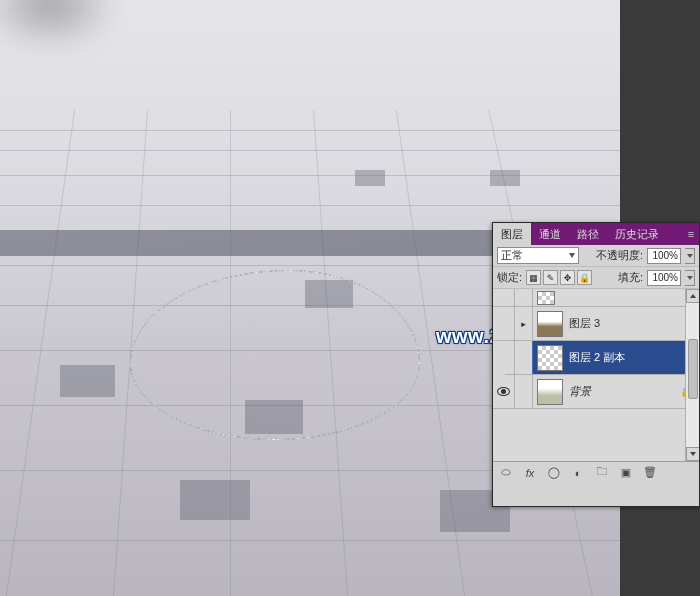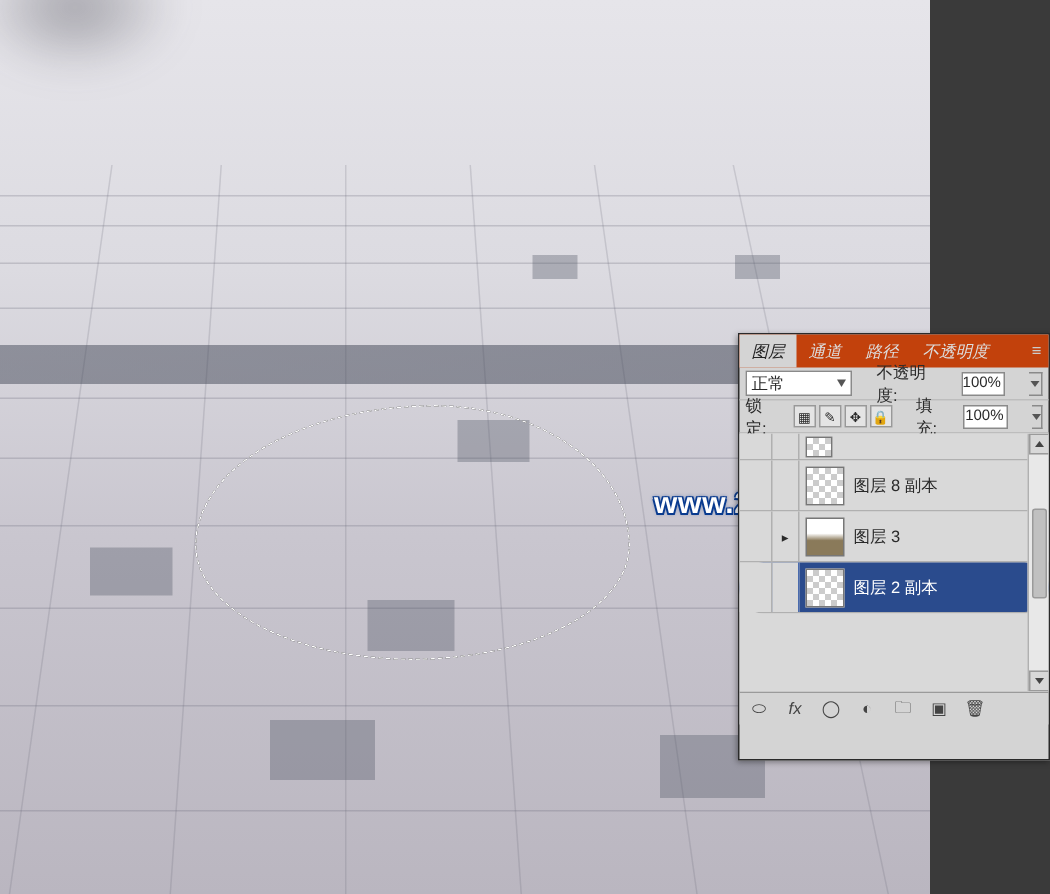--- a/index.html
+++ b/index.html
@@ -13,26 +13,26 @@
 .tile-lines .hline { position: absolute; left: 0; width: 100%; height: 1px; background: rgba(100,100,115,0.25); }
 .tile-lines .vline { position: absolute; top: 0; height: 100%; width: 1px; background: rgba(100,100,115,0.2); }
 .dark-tile { position: absolute; background: rgba(80,85,100,0.35); }
 .selection { position: absolute; top: 270px; left: 130px; width: 290px; height: 170px; border: 1.5px dashed #000; border-radius: 55% 45% 50% 50% / 55% 55% 45% 45%; }
 .selection::before { content: ""; position: absolute; inset: -1px; border: 1.5px dashed #fff; border-radius: inherit; }
 .watermark { position: absolute; top: 325px; left: 436px; font-size: 20px; font-weight: bold; color: #fff; text-shadow: -1px -1px 0 #0a3b8f, 1px -1px 0 #0a3b8f, -1px 1px 0 #0a3b8f, 1px 1px 0 #0a3b8f, 0 0 3px #0a3b8f; letter-spacing: 0.5px; }
 .right-gutter { position: absolute; top: 0; left: 620px; width: 80px; height: 596px; background: #3a3a3a; }
 
 
 .layers-panel { position: absolute; top: 222px; left: 492px; width: 208px; height: 285px; background: #d4d4d4; border: 1px solid #2a2a2a; box-shadow: -1px 1px 4px rgba(0,0,0,0.4); font-size: 11px; color: #2a2a2a; }
-.panel-tabs { display: flex; background: #c2410c; height: 22px; font-style: italic; }
+.panel-tabs { display: flex; background: #701a75; height: 22px; }
 .panel-tab { padding: 4px 8px; color: #ddd; cursor: default; font-size: 11px; }
 .panel-tab.active { background: #d4d4d4; color: #222; }
 .panel-menu { margin-left: auto; width: 16px; display: flex; align-items: center; justify-content: center; color: #ccc; }
 
-.panel-row { display: flex; align-items: center; height: 22px; padding: 0 4px; gap: 16px; border-bottom: 1px solid #bdbdbd; }
+.panel-row { display: flex; align-items: center; height: 22px; padding: 0 4px; gap: 4px; border-bottom: 1px solid #bdbdbd; }
 .panel-row .label { font-size: 11px; }
 .blend-select { width: 82px; height: 17px; background: #fff; border: 1px solid #8a8a8a; display: flex; align-items: center; padding: 0 3px; font-size: 11px; position: relative; }
 .blend-select::after { content: ""; position: absolute; right: 3px; top: 5px; border-left: 3px solid transparent; border-right: 3px solid transparent; border-top: 5px solid #555; }
 .opacity-field, .fill-field { width: 34px; height: 16px; background: #fff; border: 1px solid #8a8a8a; font-size: 10px; display: flex; align-items: center; justify-content: flex-end; padding-right: 2px; }
 .small-arrow { width: 10px; height: 16px; border: 1px solid #8a8a8a; border-left: none; display: flex; align-items: center; justify-content: center; }
 .small-arrow::before { content: ""; border-left: 3px solid transparent; border-right: 3px solid transparent; border-top: 4px solid #555; }
 .lock-icons { display: flex; gap: 2px; align-items: center; }
 .lock-icon { width: 15px; height: 15px; background: #e4e4e4; border: 1px solid #999; display: flex; align-items: center; justify-content: center; font-size: 9px; }
 
 .layer-list { height: 172px; overflow: hidden; background: #d9d9d9; position: relative; }
@@ -97,21 +97,21 @@
   <div class="selection"></div>
   <div class="watermark">www.240ps.com</div>
 </div>
 <div class="right-gutter"></div>
 
 <div class="layers-panel">
   <div class="panel-tabs">
     <div class="panel-tab active">图层</div>
     <div class="panel-tab">通道</div>
     <div class="panel-tab">路径</div>
-    <div class="panel-tab">不透明度</div>
+    <div class="panel-tab">历史记录</div>
     <div class="panel-menu">≡</div>
   </div>
 
   <div class="panel-row">
     <div class="blend-select">
         <span>正常</span>
       </div>
     <span class="label" style="margin-left:auto">不透明度:</span>
     <div class="opacity-field">100%</div>
     <div class="small-arrow"></div>
@@ -131,35 +131,38 @@
   </div>
 
   <div class="layer-list">
     <div class="layer-row short">
       <div class="vis-col"></div>
       <div class="link-col"></div>
       <div class="thumb small checker"></div>
     </div>
     <div class="layer-row">
       <div class="vis-col"></div>
-      <div class="link-col"></div>
-      <div class="thumb checker"></div>
-      <span class="layer-name">图层 8 副本</span>
-    </div>
-    <div class="layer-row">
-      <div class="vis-col"></div>
       <div class="link-col">▸</div>
       <div class="thumb" style="background:linear-gradient(to bottom,#fff 40%,#8a7a5a 60%)"></div>
       <span class="layer-name">图层 3</span>
     </div>
     <div class="layer-row selected">
       <div class="vis-col"></div>
       <div class="link-col"></div>
       <div class="thumb checker"></div>
       <span class="layer-name">图层 2 副本</span>
+    </div>
+    <div class="layer-row">
+      <div class="vis-col">
+          <div class="eye-icon"></div>
+        </div>
+      <div class="link-col"></div>
+      <div class="thumb bg-img"></div>
+      <span class="layer-name italic">背景</span>
+      <span class="lock-sym">🔒</span>
     </div>
     <div class="scrollbar-v">
       <div class="scroll-btn up"></div>
       <div class="scroll-thumb"></div>
       <div class="scroll-btn down"></div>
     </div>
   </div>
 
   <div class="panel-footer">
     <div class="footer-icon">⬭</div>

